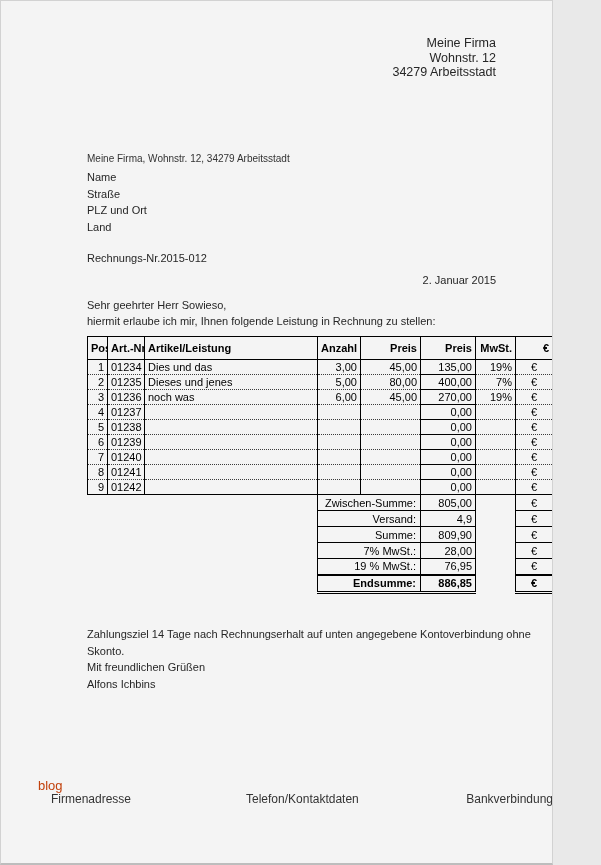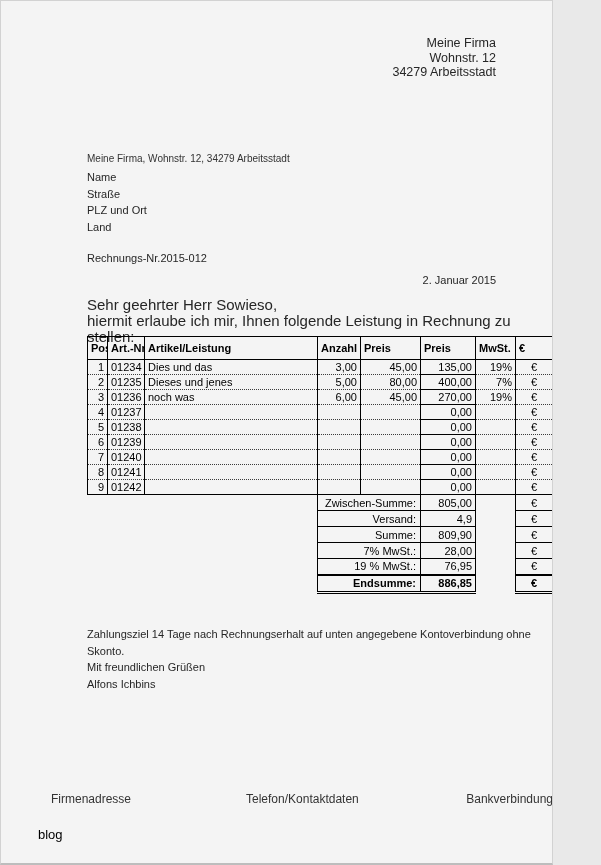--- a/index.html
+++ b/index.html
@@ -25,36 +25,36 @@
   }
 
   
   .recipient { position:absolute; left:86px; top:152px; }
   .sender-line { font-size:10px; color:#333; margin-bottom:5px; }
   .recipient-line { font-size:11px; line-height:16.5px; color:#262626; }
 
   .invoice-number { position:absolute; left:86px; top:251px; font-size:11px; color:#262626; }
   .date-line { position:absolute; right:56px; top:273px; font-size:11px; color:#262626; }
 
-  .salutation-block { position:absolute; left:86px; top:296px; font-size:15px; line-height:16px; color:#262626; }
+  .salutation-block { position:absolute; left:86px; top:296px; font-size:11px; line-height:16px; color:#262626; }
 
   
   .table-wrap { position:absolute; left:86px; top:335px; }
   table.invoice {
     border-collapse:collapse; table-layout:fixed;
     width:465px; font-size:11px; color:#000;
   }
   table.invoice td, table.invoice th {
     padding:0 3px; overflow:hidden; white-space:nowrap;
     font-weight:normal; box-sizing:border-box;
   }
   tr.head-row { height:23px; }
   tr.head-row th { border:1px solid #000; font-weight:bold; vertical-align:middle; }
   th.h-left { text-align:left; }
-  th.h-center { text-align:left; }
+  th.h-center { text-align:right; }
 
   tr.data-row { height:15px; }
   tr.data-row td {
     border-left:1px solid #000; border-right:1px solid #000;
     border-bottom:1px dotted #3c3c3c;
   }
   tr.data-row td.c-total { border-bottom:1px solid #000; }
   tr.last-data-row td { border-bottom:1px solid #000; }
 
   .c-pos   { text-align:right; }
@@ -82,21 +82,21 @@
   
   .closing { position:absolute; left:86px; top:625px; font-size:11px; line-height:16.5px; color:#262626; }
   .signature { }
 
   
   .footer { position:absolute; left:0; top:791px; width:601px; height:20px; }
   .footer-label { position:absolute; font-size:12px; color:#333; }
   .footer-company { left:50px; }
   .footer-contact { left:245px; }
   .footer-bank { right:49px; }
-  .watermark { position:absolute; left:37px; top:826px; font-size:13px; color:#000000;text-align:right; }
+  .watermark { position:absolute; left:37px; top:777px; font-size:13px; color:#c2410c;text-align:right; }
 </style>
 </head>
 <body>
 
 <div class="page">
 
   <div class="letterhead">
     <div>Meine Firma</div>
     <div>Wohnstr. 12</div>
     <div>34279 Arbeitsstadt</div>

